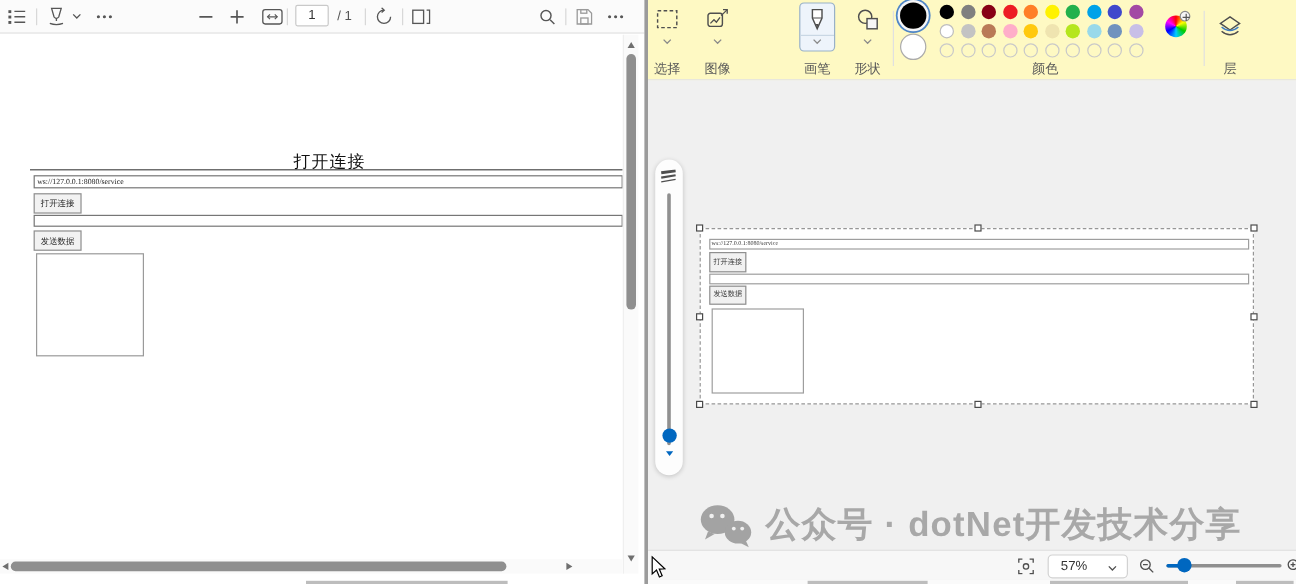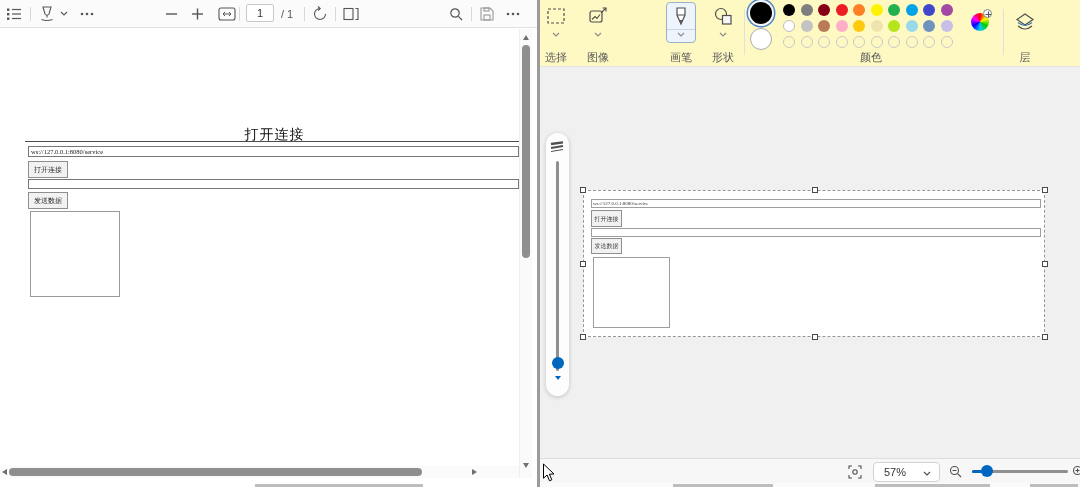--- a/index.html
+++ b/index.html
@@ -344,20 +344,35 @@
       <div class="handle" style="left:-4px;top:-4px;"></div>
       <div class="handle" style="left:228px;top:-4px;"></div>
       <div class="handle" style="left:458px;top:-4px;"></div>
       <div class="handle" style="left:-4px;top:70px;"></div>
       <div class="handle" style="left:458px;top:70px;"></div>
       <div class="handle" style="left:-4px;top:143px;"></div>
       <div class="handle" style="left:228px;top:143px;"></div>
       <div class="handle" style="left:458px;top:143px;"></div>
     </div>
 
+    <div class="abs" style="left:42px;top:418px;display:flex;align-items:center;gap:10px;">
+      <span>
+        <svg width="46" height="40">
+            <ellipse cx="16" cy="15" rx="14" ry="12" fill="#a3a3a3"></ellipse>
+            <path d="M8 25 l-2.5 6.5 8-4.5 Z" fill="#a3a3a3"></path>
+            <circle cx="11" cy="12" r="1.9" fill="#f0f0f0"></circle>
+            <circle cx="20" cy="12" r="1.9" fill="#f0f0f0"></circle>
+            <ellipse cx="33" cy="25.5" rx="11" ry="9.5" fill="#a3a3a3"></ellipse>
+            <path d="M39.5 32.5 l2.5 5.5 -7-3.5 Z" fill="#a3a3a3"></path>
+            <circle cx="29.5" cy="22.5" r="1.6" fill="#f0f0f0"></circle>
+            <circle cx="36.5" cy="22.5" r="1.6" fill="#f0f0f0"></circle>
+          </svg>
+      </span>
+      <span style="font-size:29px;font-weight:bold;color:#a8a8a8;letter-spacing:1px;white-space:nowrap;">公众号 · dotNet开发技术分享</span>
+    </div>
 
     <div class="abs statusbar">
       <div class="abs" style="left:308px;top:6px;">
         <span>
           <svg width="14" height="14">
               <path d="M1 4 V1 h3 M10 1 h3 v3 M13 10 v3 h-3 M4 13 H1 v-3" fill="none" stroke="#4f4f4f" stroke-width="1.1"></path>
               <circle cx="7" cy="7" r="2.2" fill="none" stroke="#4f4f4f" stroke-width="1.1"></circle>
             </svg>
         </span>
       </div>

